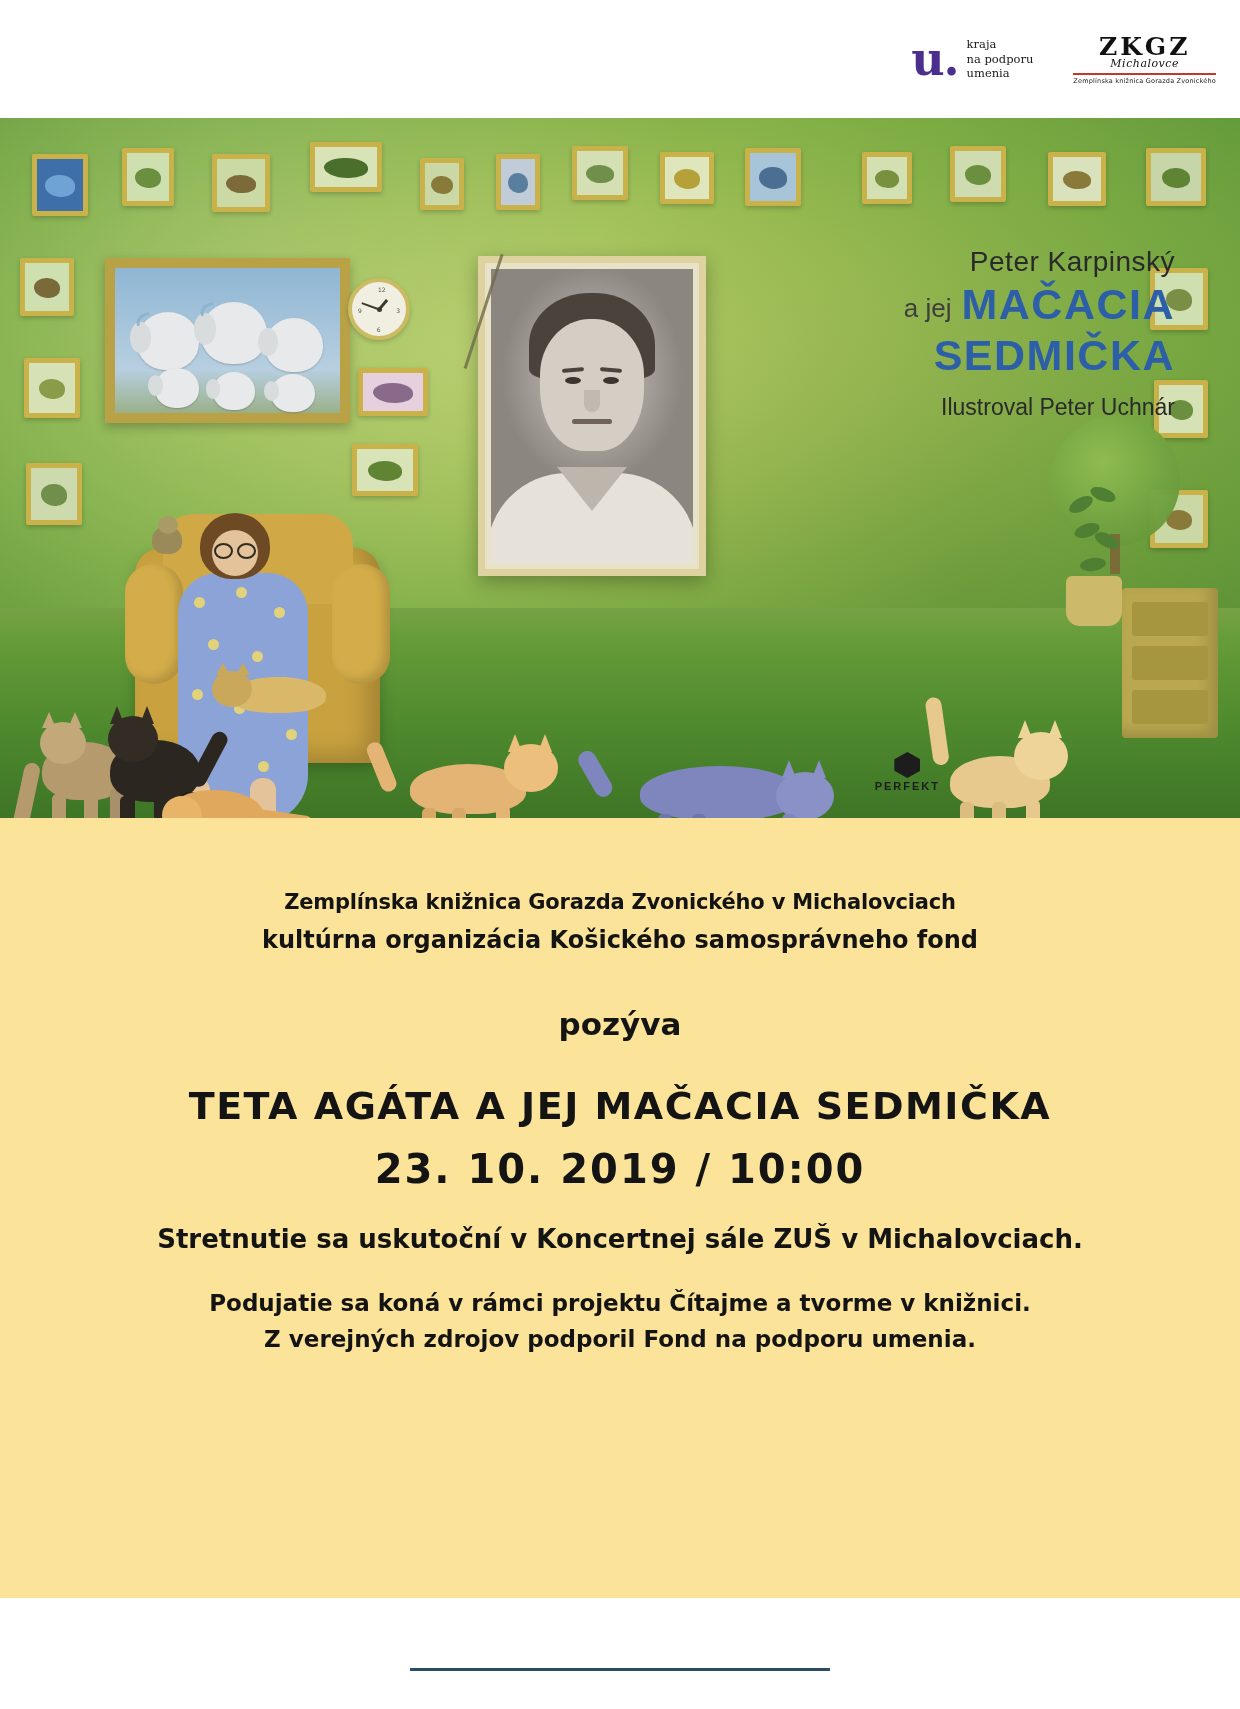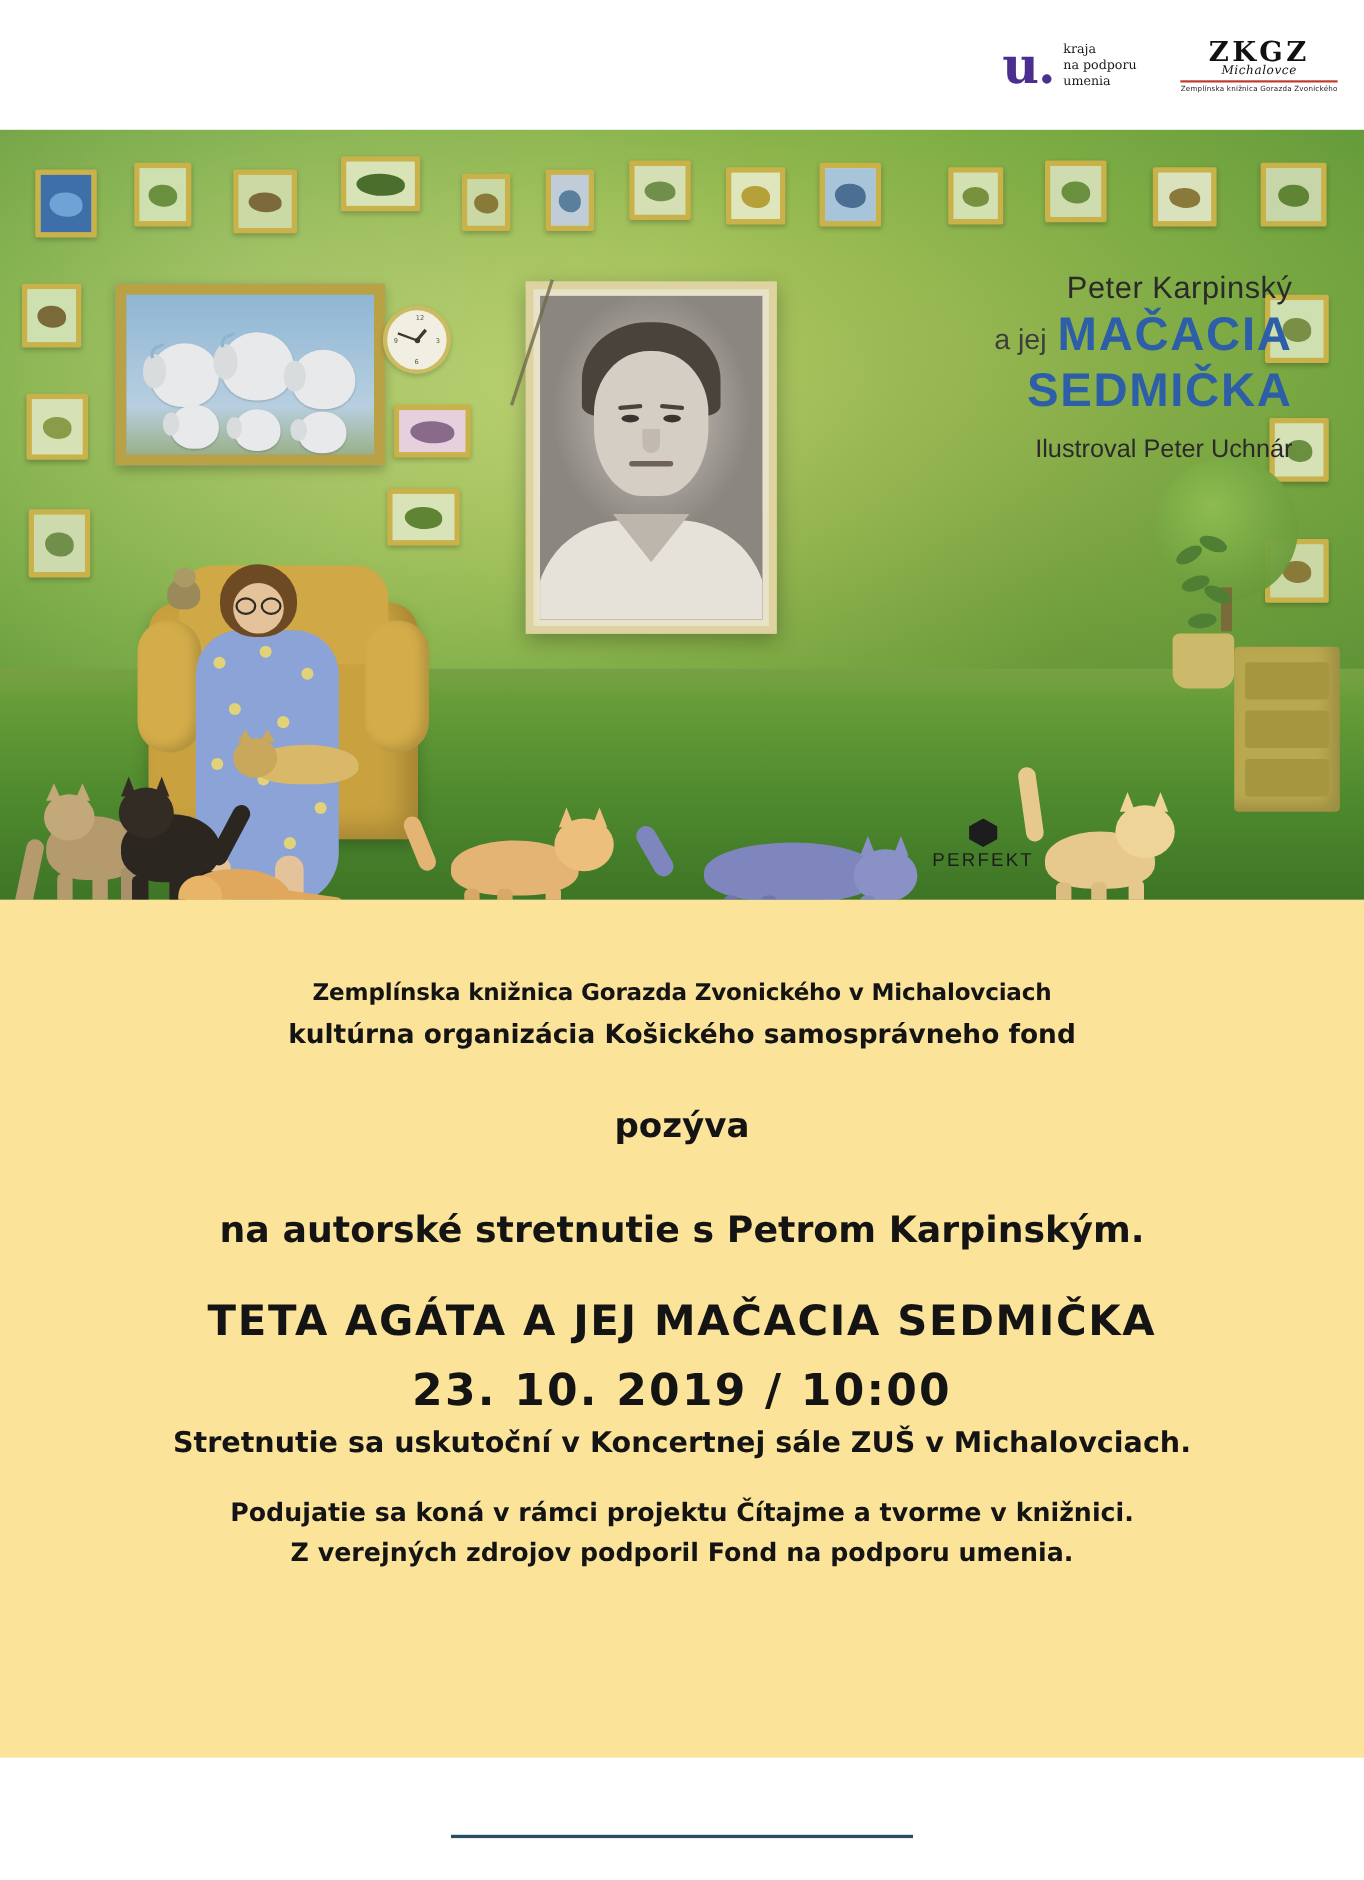--- a/index.html
+++ b/index.html
@@ -304,21 +304,21 @@
   .tree .trunk { position: absolute; left: 50%; bottom: -28px; width: 10px; height: 40px; margin-left: -5px; background: #7a6a38; }
 
   .perfekt {
     position: absolute; right: 300px; bottom: 26px; text-align: center; color: #1d1d1d;
   }
   .perfekt .mark {
     width: 26px; height: 26px; margin: 0 auto 2px auto;
     background: #1d1d1d;
     clip-path: polygon(50% 0, 100% 28%, 100% 72%, 50% 100%, 0 72%, 0 28%);
   }
-  .perfekt .wordmark { font-size: 17px; font-weight: normal; letter-spacing: 2px; font-family: "Liberation Sans", sans-serif; }
+  .perfekt .wordmark { font-size: 11px; font-weight: bold; letter-spacing: 2px; font-family: "Liberation Sans", sans-serif; }
 
   
   .panel {
     position: absolute;
     top: 818px; left: 0;
     width: 1240px;
     height: 780px;
     background: #fbe49a;
     text-align: center;
     padding-top: 72px;
@@ -327,21 +327,21 @@
   .org-name { font-size: 21px; font-weight: bold; letter-spacing: -0.2px; }
   .org-sub { font-size: 24px; font-weight: bold; margin-top: 12px; }
   .invite { font-size: 31px; font-weight: bold; margin-top: 52px; }
   .meeting { font-size: 33px; font-weight: bold; margin-top: 56px; }
   .book-title {
     font-size: 38px; font-weight: bold; margin-top: 42px; letter-spacing: 1.5px;
   }
   .datetime {
     font-size: 40px; font-weight: bold; margin-top: 18px; letter-spacing: 2px;
   }
-  .venue { font-size: 26px; font-weight: bold; margin-top: 10px; }
+  .venue { font-size: 26px; font-weight: bold; margin-top: 32px; }
   .note1 { font-size: 23px; font-weight: bold; margin-top: 36px; }
   .note2 { font-size: 23px; font-weight: bold; margin-top: 10px; }
 
   .bottom-rule {
     position: absolute;
     left: 410px; bottom: 38px;
     width: 420px; height: 3px;
     background: #2a4d63;
   }
   .white-footer {
@@ -665,21 +665,20 @@
     <div class="perfekt">
       <div class="mark"></div>
       <div class="wordmark">PERFEKT</div>
     </div>
   </div>
 
   <div class="panel">
     <div class="org-name">Zemplínska knižnica Gorazda Zvonického v Michalovciach</div>
     <div class="org-sub">kultúrna organizácia Košického samosprávneho fond</div>
     <div class="invite">pozýva</div>
-    <div class="meeting">na autorské stretnutie s Petrom Karpinským.</div>
     <div class="book-title">TETA AGÁTA A JEJ MAČACIA SEDMIČKA</div>
     <div class="datetime">23. 10. 2019 / 10:00</div>
     <div class="venue">Stretnutie sa uskutoční v Koncertnej sále ZUŠ v Michalovciach.</div>
     <div class="note1">Podujatie sa koná v rámci projektu Čítajme a tvorme v knižnici.</div>
     <div class="note2">Z verejných zdrojov podporil Fond na podporu umenia.</div>
   </div>
 
   <div class="white-footer"></div>
   <div class="bottom-rule"></div>
 

